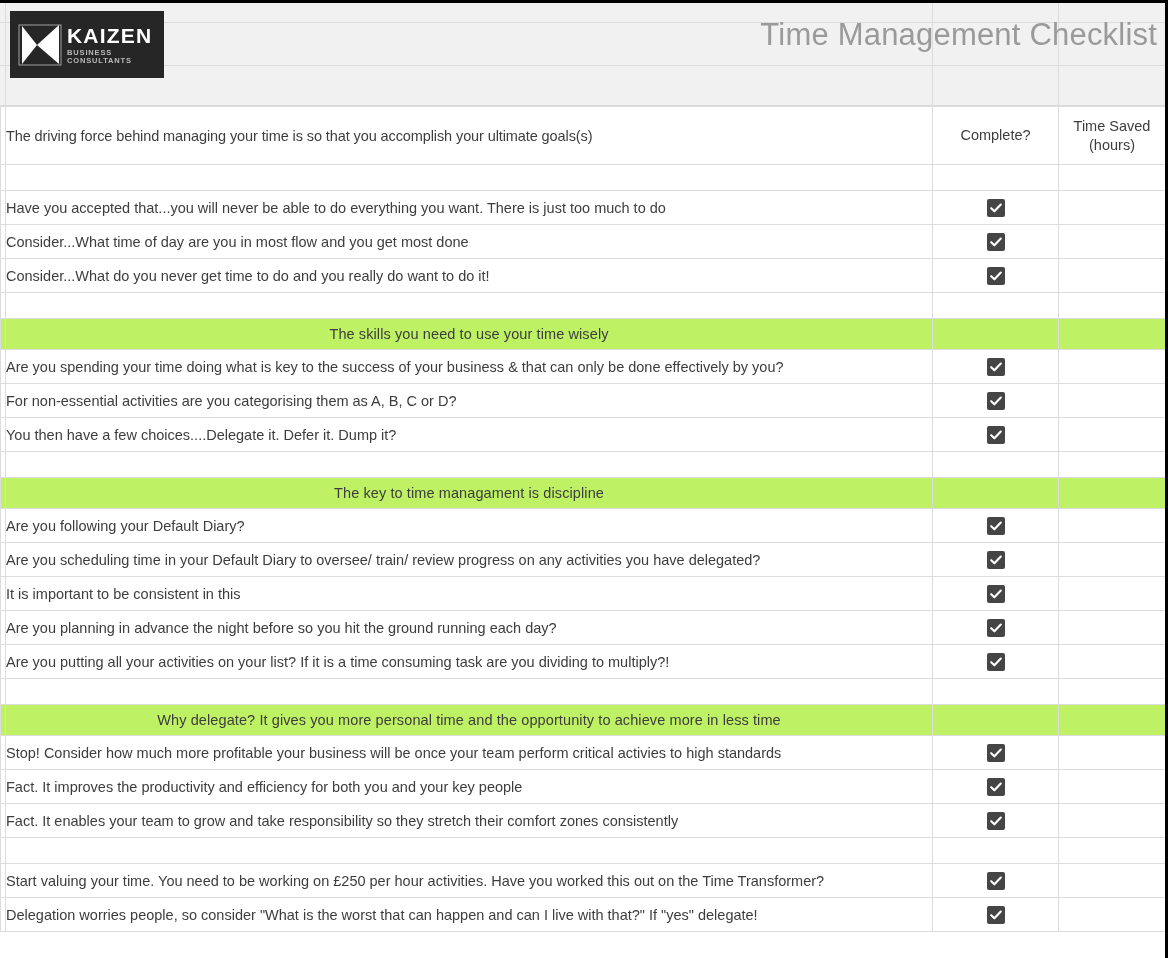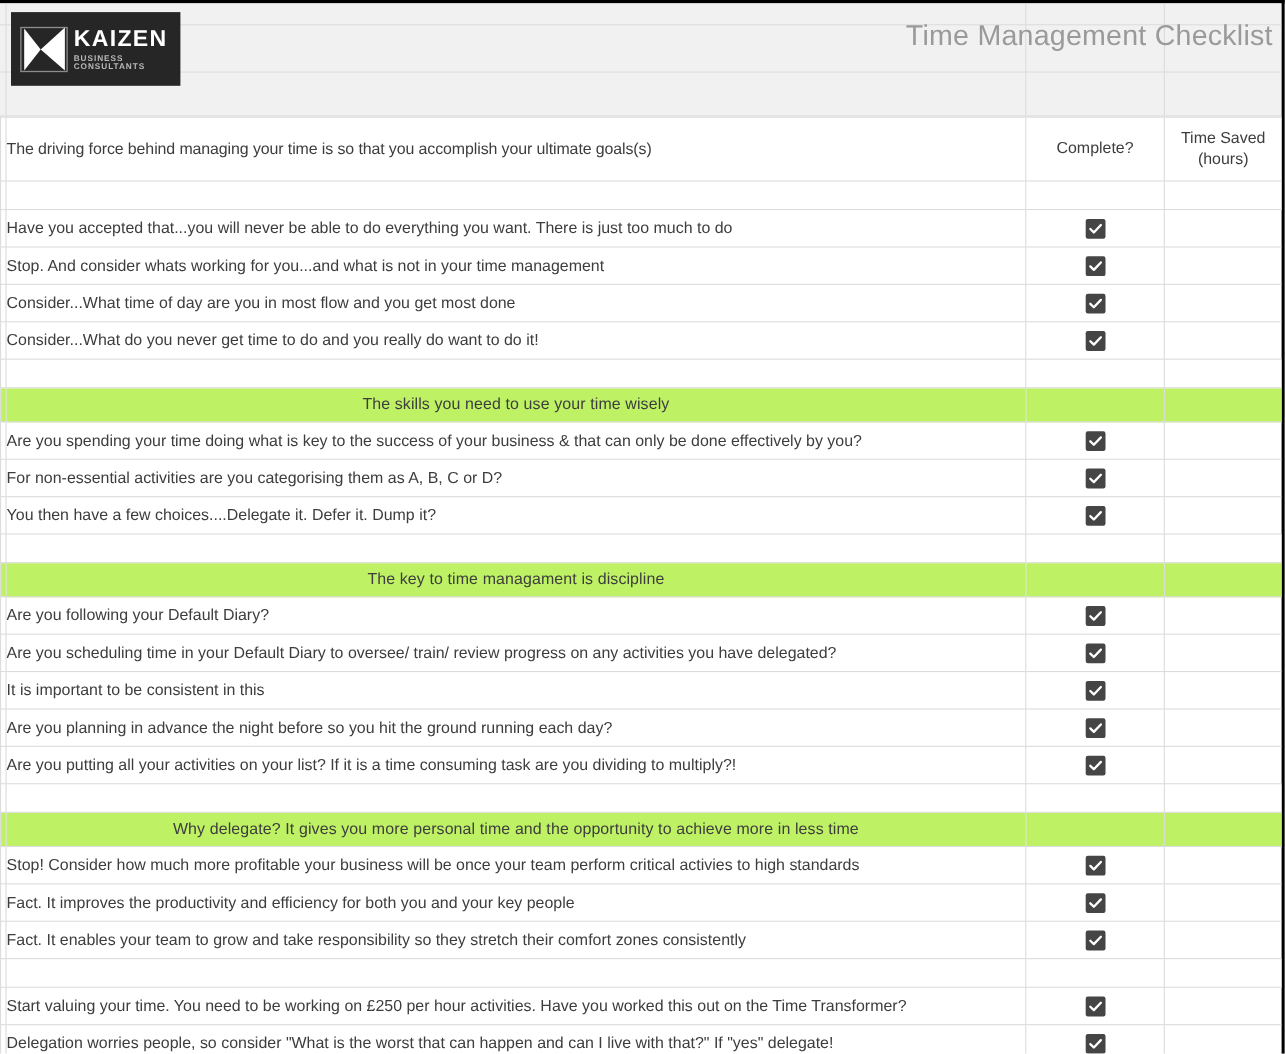--- a/index.html
+++ b/index.html
@@ -87,21 +87,21 @@
     letter-spacing: 0.85px;
     margin-top: 3px;
     font-family: "Liberation Sans", sans-serif;
   }
 
   
   .doc-title {
     position: absolute;
     right: 8px;
     top: 14px;
-    font-size: 26px;
+    font-size: 31px;
     color: #9a9a9a;
     font-weight: 400;
     letter-spacing: 0.2px;
     white-space: nowrap;
     font-family: "Liberation Sans", sans-serif;
   }
 
   
   table.grid {
     width: 1165px;
@@ -233,28 +233,20 @@
         <tr class="item-row">
           <td class="gutter"></td>
           <td class="item-text">Have you accepted that...you will never be able to do everything you want. There is just too much to do</td>
           <td class="check-cell"><span class="checkbox"><svg width="14" height="14" viewBox="0 0 14 14">
                 <path d="M2.2 7.2 L5.4 10.3 L11.8 3.6" stroke="#ffffff" stroke-width="2.1" fill="none" stroke-linecap="round" stroke-linejoin="round"></path>
               </svg></span></td>
           <td class="time-cell"></td>
         </tr>
         <tr class="item-row">
           <td class="gutter"></td>
-          <td class="item-text">Stop. And consider whats working for you...and what is not in your time management</td>
-          <td class="check-cell"><span class="checkbox"><svg width="14" height="14" viewBox="0 0 14 14">
-                <path d="M2.2 7.2 L5.4 10.3 L11.8 3.6" stroke="#ffffff" stroke-width="2.1" fill="none" stroke-linecap="round" stroke-linejoin="round"></path>
-              </svg></span></td>
-          <td class="time-cell"></td>
-        </tr>
-        <tr class="item-row">
-          <td class="gutter"></td>
           <td class="item-text">Consider...What time of day are you in most flow and you get most done</td>
           <td class="check-cell"><span class="checkbox"><svg width="14" height="14" viewBox="0 0 14 14">
                 <path d="M2.2 7.2 L5.4 10.3 L11.8 3.6" stroke="#ffffff" stroke-width="2.1" fill="none" stroke-linecap="round" stroke-linejoin="round"></path>
               </svg></span></td>
           <td class="time-cell"></td>
         </tr>
         <tr class="item-row">
           <td class="gutter"></td>
           <td class="item-text">Consider...What do you never get time to do and you really do want to do it!</td>
           <td class="check-cell"><span class="checkbox"><svg width="14" height="14" viewBox="0 0 14 14">

